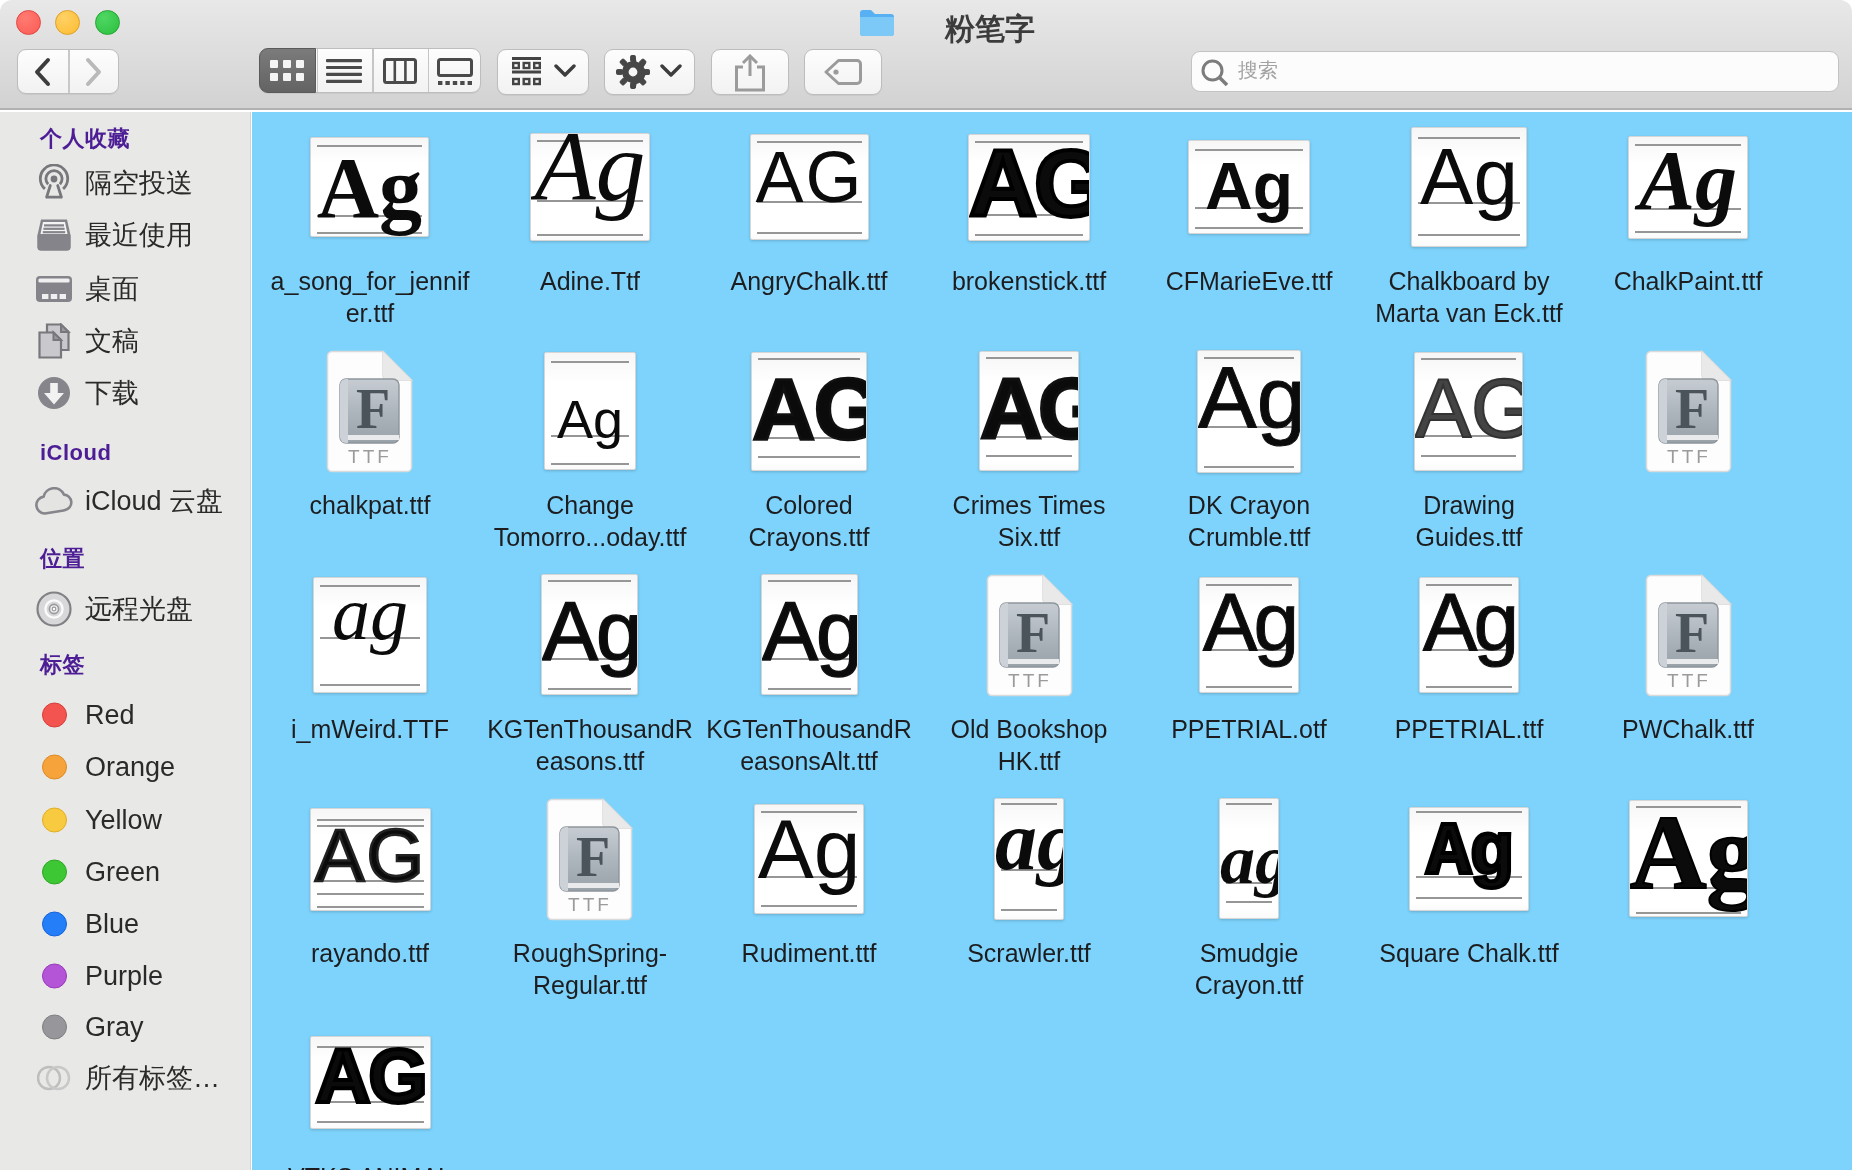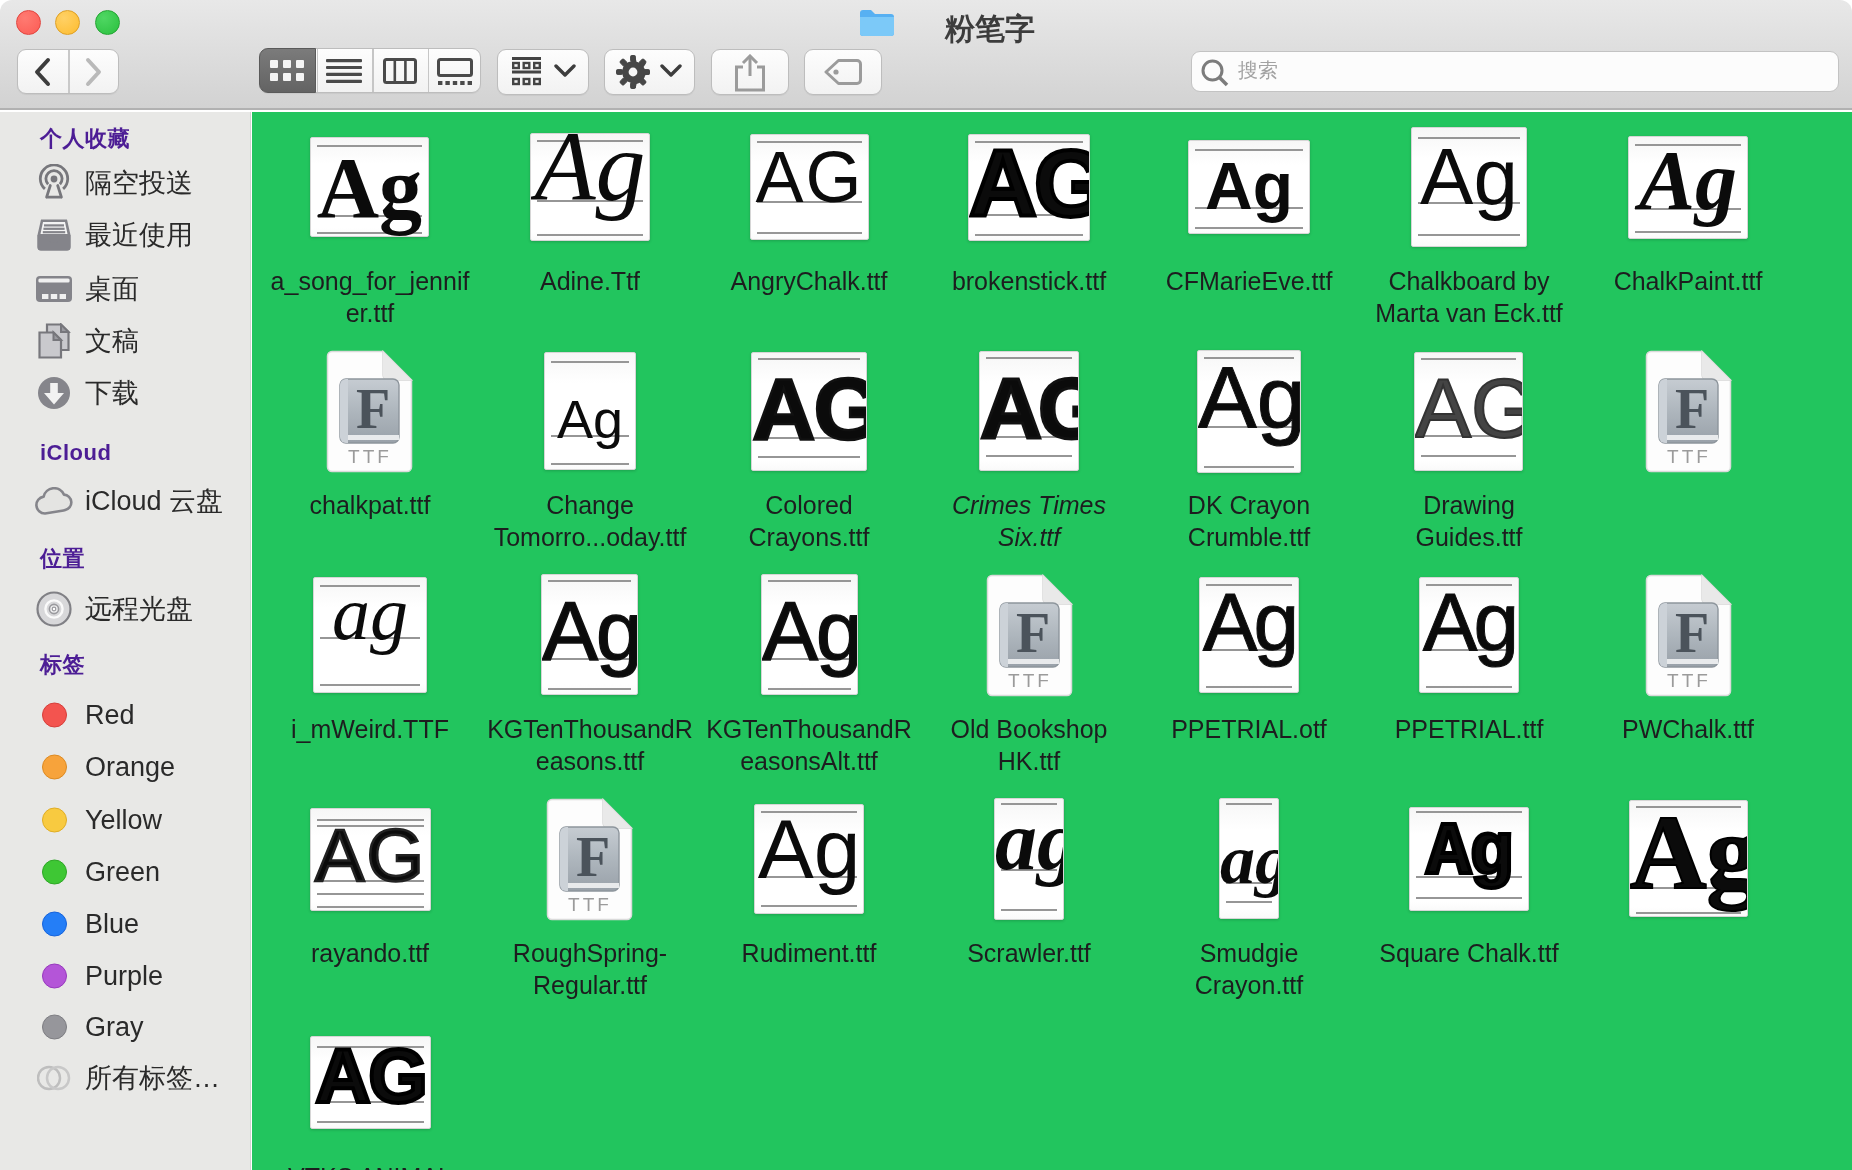--- a/index.html
+++ b/index.html
@@ -1,18 +1,18 @@
 <!DOCTYPE html>
 <html><head><meta charset="utf-8"><style>
 *{margin:0;padding:0;box-sizing:border-box;}
 html,body{width:1852px;height:1170px;overflow:hidden;background:#fff;font-family:"Liberation Sans",sans-serif;}
 #win{position:absolute;inset:0;}
 #toolbar{position:absolute;left:0;top:0;width:1852px;height:110px;background:linear-gradient(#e8e8e8,#d2d2d2);border-bottom:2px solid #b1b1b1;border-radius:12px 12px 0 0;}
 #sidebar{position:absolute;left:0;top:112px;width:251px;height:1058px;background:#e8e8e6;border-right:1px solid #d3d3d1;}
-#content{position:absolute;left:252px;top:112px;width:1600px;height:1058px;background:#22c55e;}
+#content{position:absolute;left:252px;top:112px;width:1600px;height:1058px;background:#7dd3fc;}
 .tl{position:absolute;width:25px;height:25px;border-radius:50%;top:10px;}
 .btn{position:absolute;background:linear-gradient(#fdfdfd,#f2f2f2);border:1.5px solid #bdbdbd;border-radius:9px;box-shadow:0 1px 1px rgba(0,0,0,0.06);}
 .shead{position:absolute;left:40px;color:#4c1d95;font-size:22px;font-weight:700;transform:translateY(-50%);letter-spacing:0.5px;}
 .sitem{position:absolute;left:85px;color:#2a2a2a;font-size:27px;transform:translateY(-50%);white-space:nowrap;}
 .sicon{position:absolute;transform:translate(-50%,-50%);left:54px;}
 .tagdot{position:absolute;left:42px;width:25px;height:25px;border-radius:50%;transform:translateY(-50%);}
 .card{position:absolute;background:linear-gradient(#f6f6f6,#ffffff 26%,#ffffff 92%,#fafafa);border:1px solid #d6d6d6;border-radius:2px;box-shadow:0 1px 3px rgba(0,0,0,0.18);overflow:hidden;}
 .cline{position:absolute;left:6px;right:6px;height:2px;background:#969696;}
 .glyph{position:absolute;left:0;right:0;text-align:center;color:#0b0b0b;line-height:1;}
 .lbl{position:absolute;color:#1d1d1f;font-size:25px;line-height:32px;text-align:center;transform:translateX(-50%);white-space:nowrap;}
@@ -330,21 +330,21 @@
 <div class="lbl" style="left:557px;top:377px;">
 <div>Colored</div>
 <div>Crayons.ttf</div>
 </div>
 <div class="card" style="left:727px;top:239px;width:100px;height:120px;">
 <div class="cline" style="top:4.6%;"></div>
 <div class="cline" style="top:71.0%;"></div>
 <div class="cline" style="top:87.5%;"></div>
 <div class="glyph" style="font-family:'Liberation Sans';font-weight:700;font-size:86px;letter-spacing:-4px;top:13px;-webkit-text-stroke:3px #111;">AG</div>
 </div>
-<div class="lbl" style="left:777px;top:377px;font-style:italic;">
+<div class="lbl" style="left:777px;top:377px;">
 <div>Crimes Times</div>
 <div>Six.ttf</div>
 </div>
 <div class="card" style="left:945px;top:238px;width:104px;height:123px;">
 <div class="cline" style="top:5.0%;"></div>
 <div class="cline" style="top:62.0%;"></div>
 <div class="cline" style="top:95.0%;"></div>
 <div class="glyph" style="font-family:'Liberation Sans';font-weight:400;font-size:88px;top:3px;-webkit-text-stroke:1px #111;">Ag</div>
 </div>
 <div class="lbl" style="left:997px;top:377px;">

